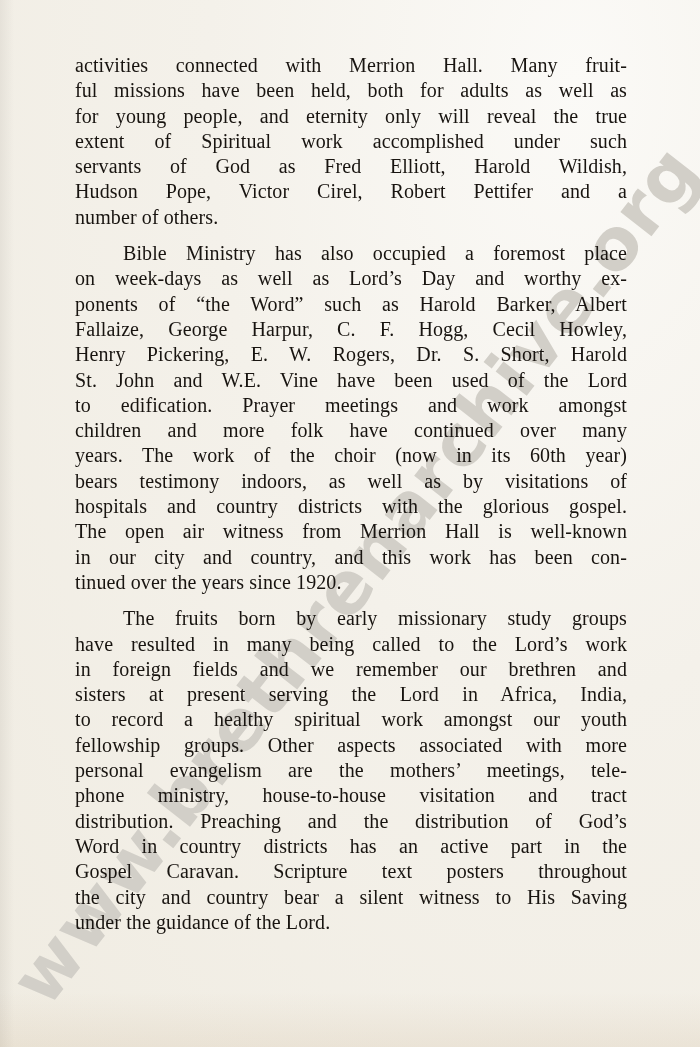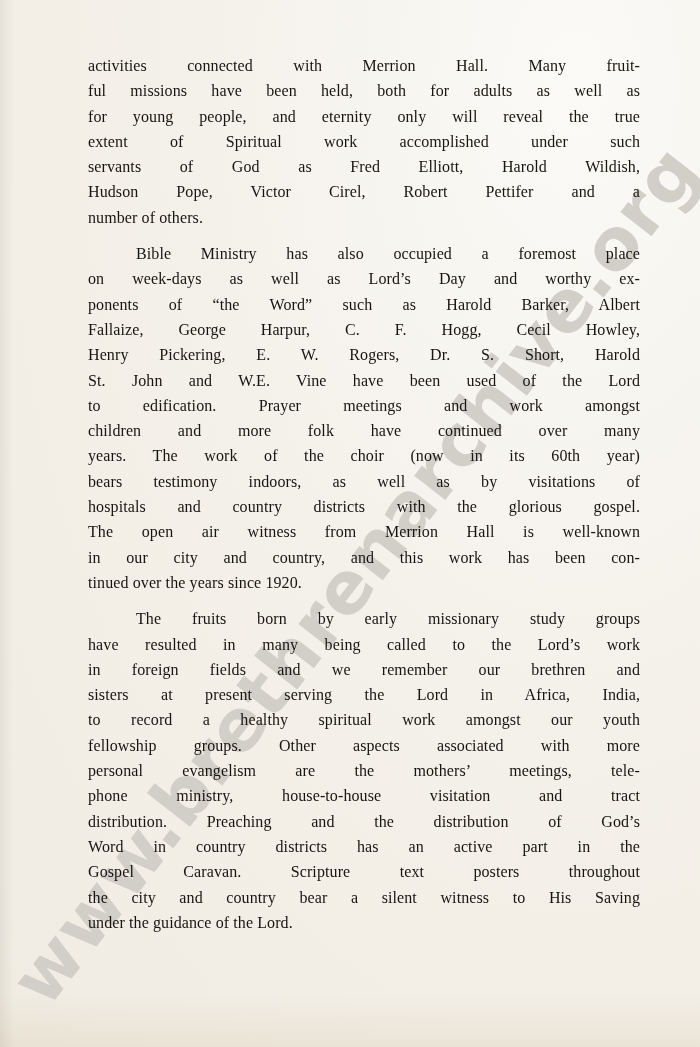--- a/index.html
+++ b/index.html
@@ -28,26 +28,26 @@
     font-family: "DejaVu Sans", sans-serif;
     font-weight: bold;
     font-size: 72px;
     letter-spacing: 1px;
     color: #d2cfc8;
     z-index: 1;
     user-select: none;
   }
   #text-column {
     position: absolute;
-    left: 88px;
+    left: 75px;
     top: 53px;
     width: 552px;
     z-index: 2;
     color: #181410;
-    font-size: 16px;
+    font-size: 20px;
   }
   .paragraph { margin: 0; }
   .paragraph.indented { margin-top: 11px; }
   .text-line {
     text-align: justify;
     text-align-last: justify;
     line-height: 25.3px;
     height: 25.3px;
     white-space: normal;
     letter-spacing: 0.1px;

